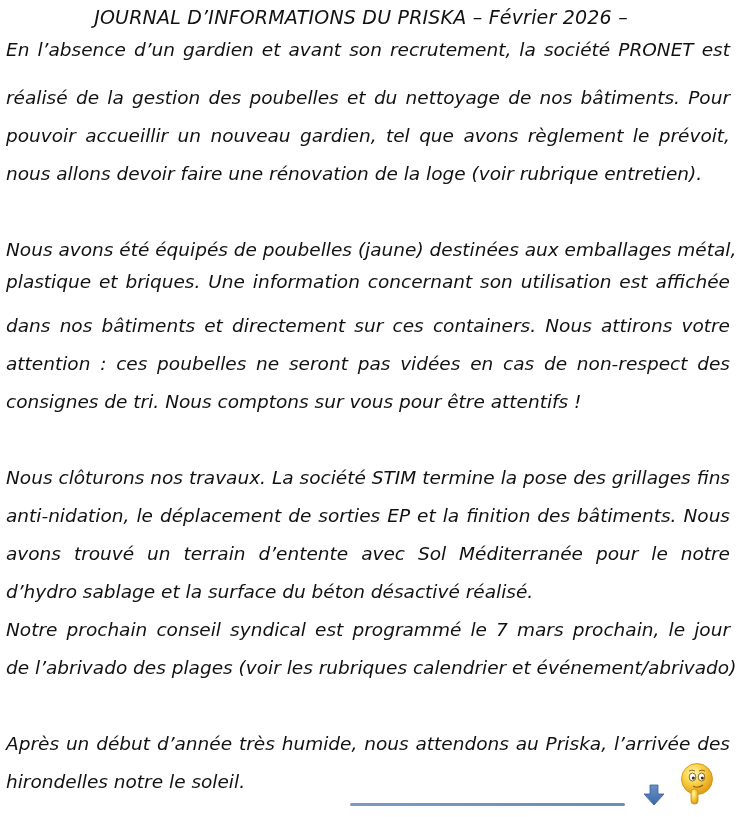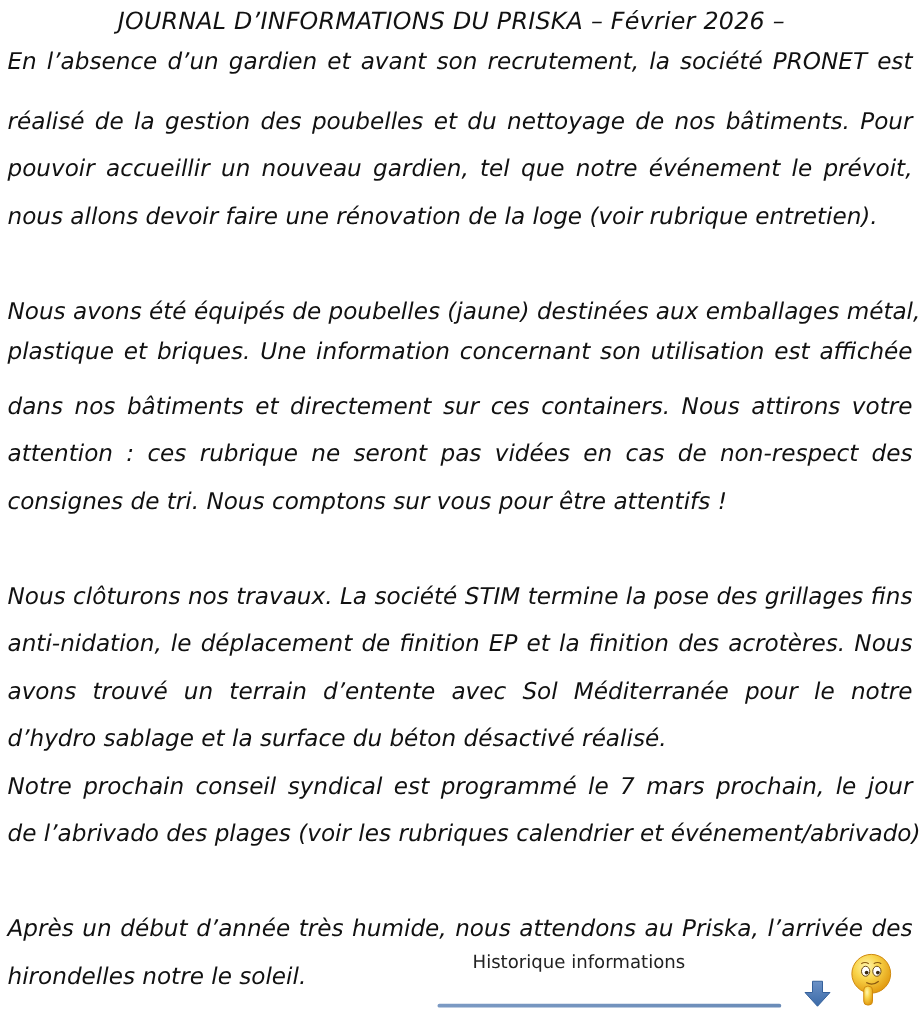--- a/index.html
+++ b/index.html
@@ -82,41 +82,40 @@
       height: 44px;
     }
   </style>
 </head>
 <body>
 
 <div class="title">JOURNAL D’INFORMATIONS DU PRISKA – Février 2026 –</div>
 
 <div class="line" style="top:36px">En l’absence d’un gardien et avant son recrutement, la société PRONET est</div>
 <div class="line" style="top:84px">réalisé de la gestion des poubelles et du nettoyage de nos bâtiments. Pour</div>
-<div class="line" style="top:122px">pouvoir accueillir un nouveau gardien, tel que notre événement le prévoit,</div>
+<div class="line" style="top:122px">pouvoir accueillir un nouveau gardien, tel que avons règlement le prévoit,</div>
 <div class="line last" style="top:160px">nous allons devoir faire une rénovation de la loge (voir rubrique entretien).</div>
 
 <div class="line" style="top:236px">Nous avons été équipés de poubelles (jaune) destinées aux emballages métal,</div>
 <div class="line" style="top:268px">plastique et briques. Une information concernant son utilisation est affichée</div>
 <div class="line" style="top:312px">dans nos bâtiments et directement sur ces containers. Nous attirons votre</div>
-<div class="line" style="top:350px">attention : ces rubrique ne seront pas vidées en cas de non-respect des</div>
+<div class="line" style="top:350px">attention : ces poubelles ne seront pas vidées en cas de non-respect des</div>
 <div class="line last" style="top:388px">consignes de tri. Nous comptons sur vous pour être attentifs !</div>
 
 <div class="line" style="top:464px">Nous clôturons nos travaux. La société STIM termine la pose des grillages fins</div>
-<div class="line" style="top:502px">anti-nidation, le déplacement de finition EP et la finition des acrotères. Nous</div>
+<div class="line" style="top:502px">anti-nidation, le déplacement de sorties EP et la finition des bâtiments. Nous</div>
 <div class="line" style="top:540px">avons trouvé un terrain d’entente avec Sol Méditerranée pour le notre</div>
 <div class="line last" style="top:578px">d’hydro sablage et la surface du béton désactivé réalisé.</div>
 <div class="line" style="top:616px">Notre prochain conseil syndical est programmé le 7 mars prochain, le jour</div>
 <div class="line last" style="top:654px">de l’abrivado des plages (voir les rubriques calendrier et événement/abrivado).</div>
 
 <div class="line" style="top:730px">Après un début d’année très humide, nous attendons au Priska, l’arrivée des</div>
 <div class="line last" style="top:768px">hirondelles notre le soleil.</div>
 
 <div class="history">
-  <span class="history-label">Historique informations</span>
   <div class="history-underline"></div>
 </div>
 
 <svg class="arrow-down" viewBox="0 0 22 22">
   <defs>
     <linearGradient id="ag" x1="0" y1="0" x2="0" y2="1">
       <stop offset="0" stop-color="#6b91c6"></stop>
       <stop offset="1" stop-color="#3b6aa8"></stop>
     </linearGradient>
   </defs>

